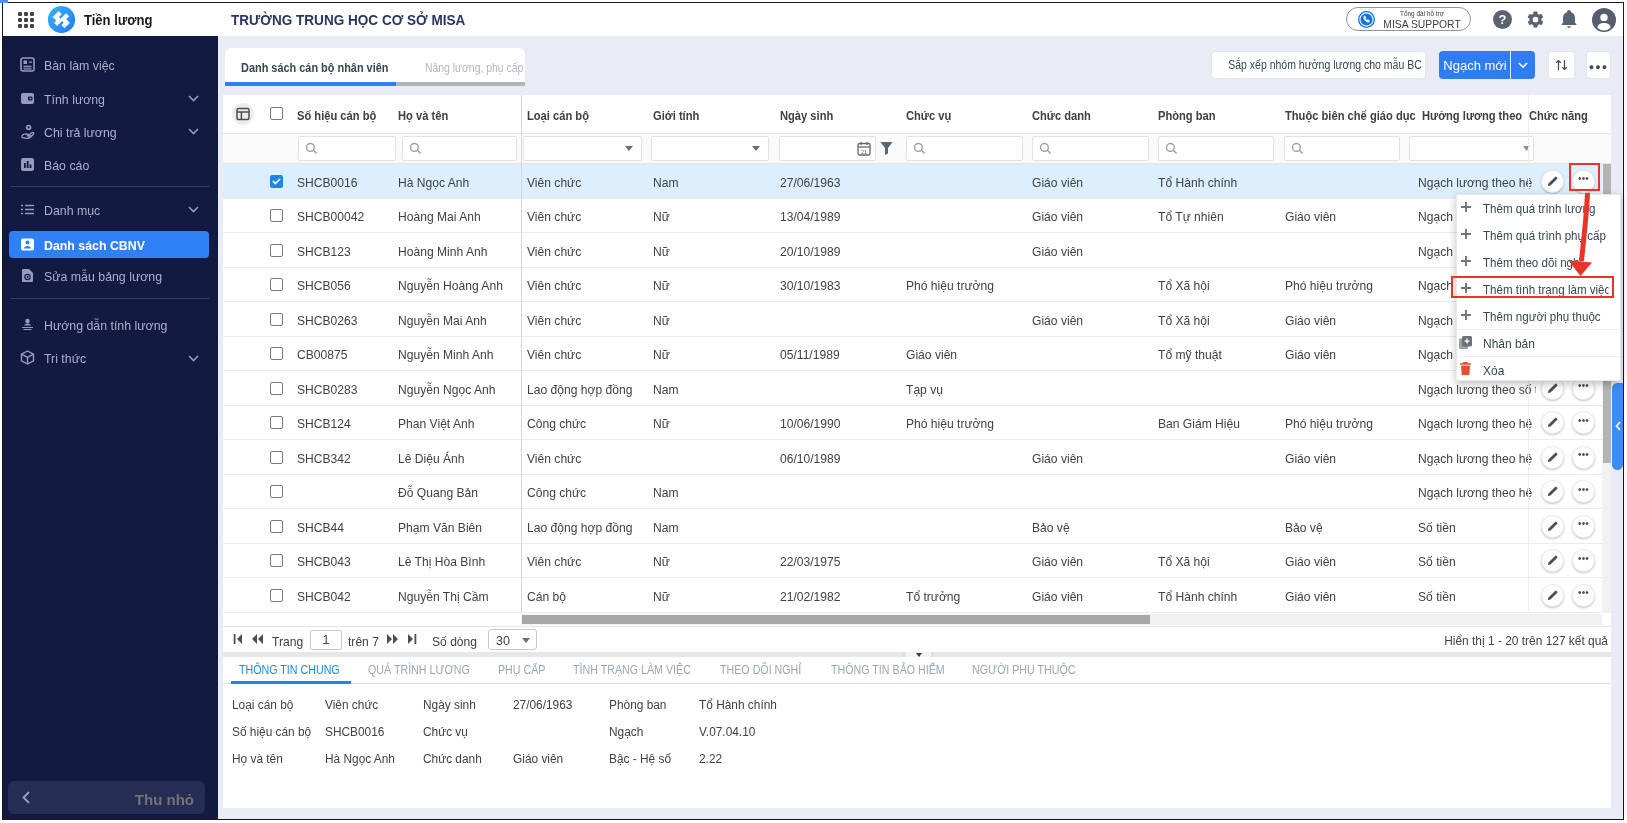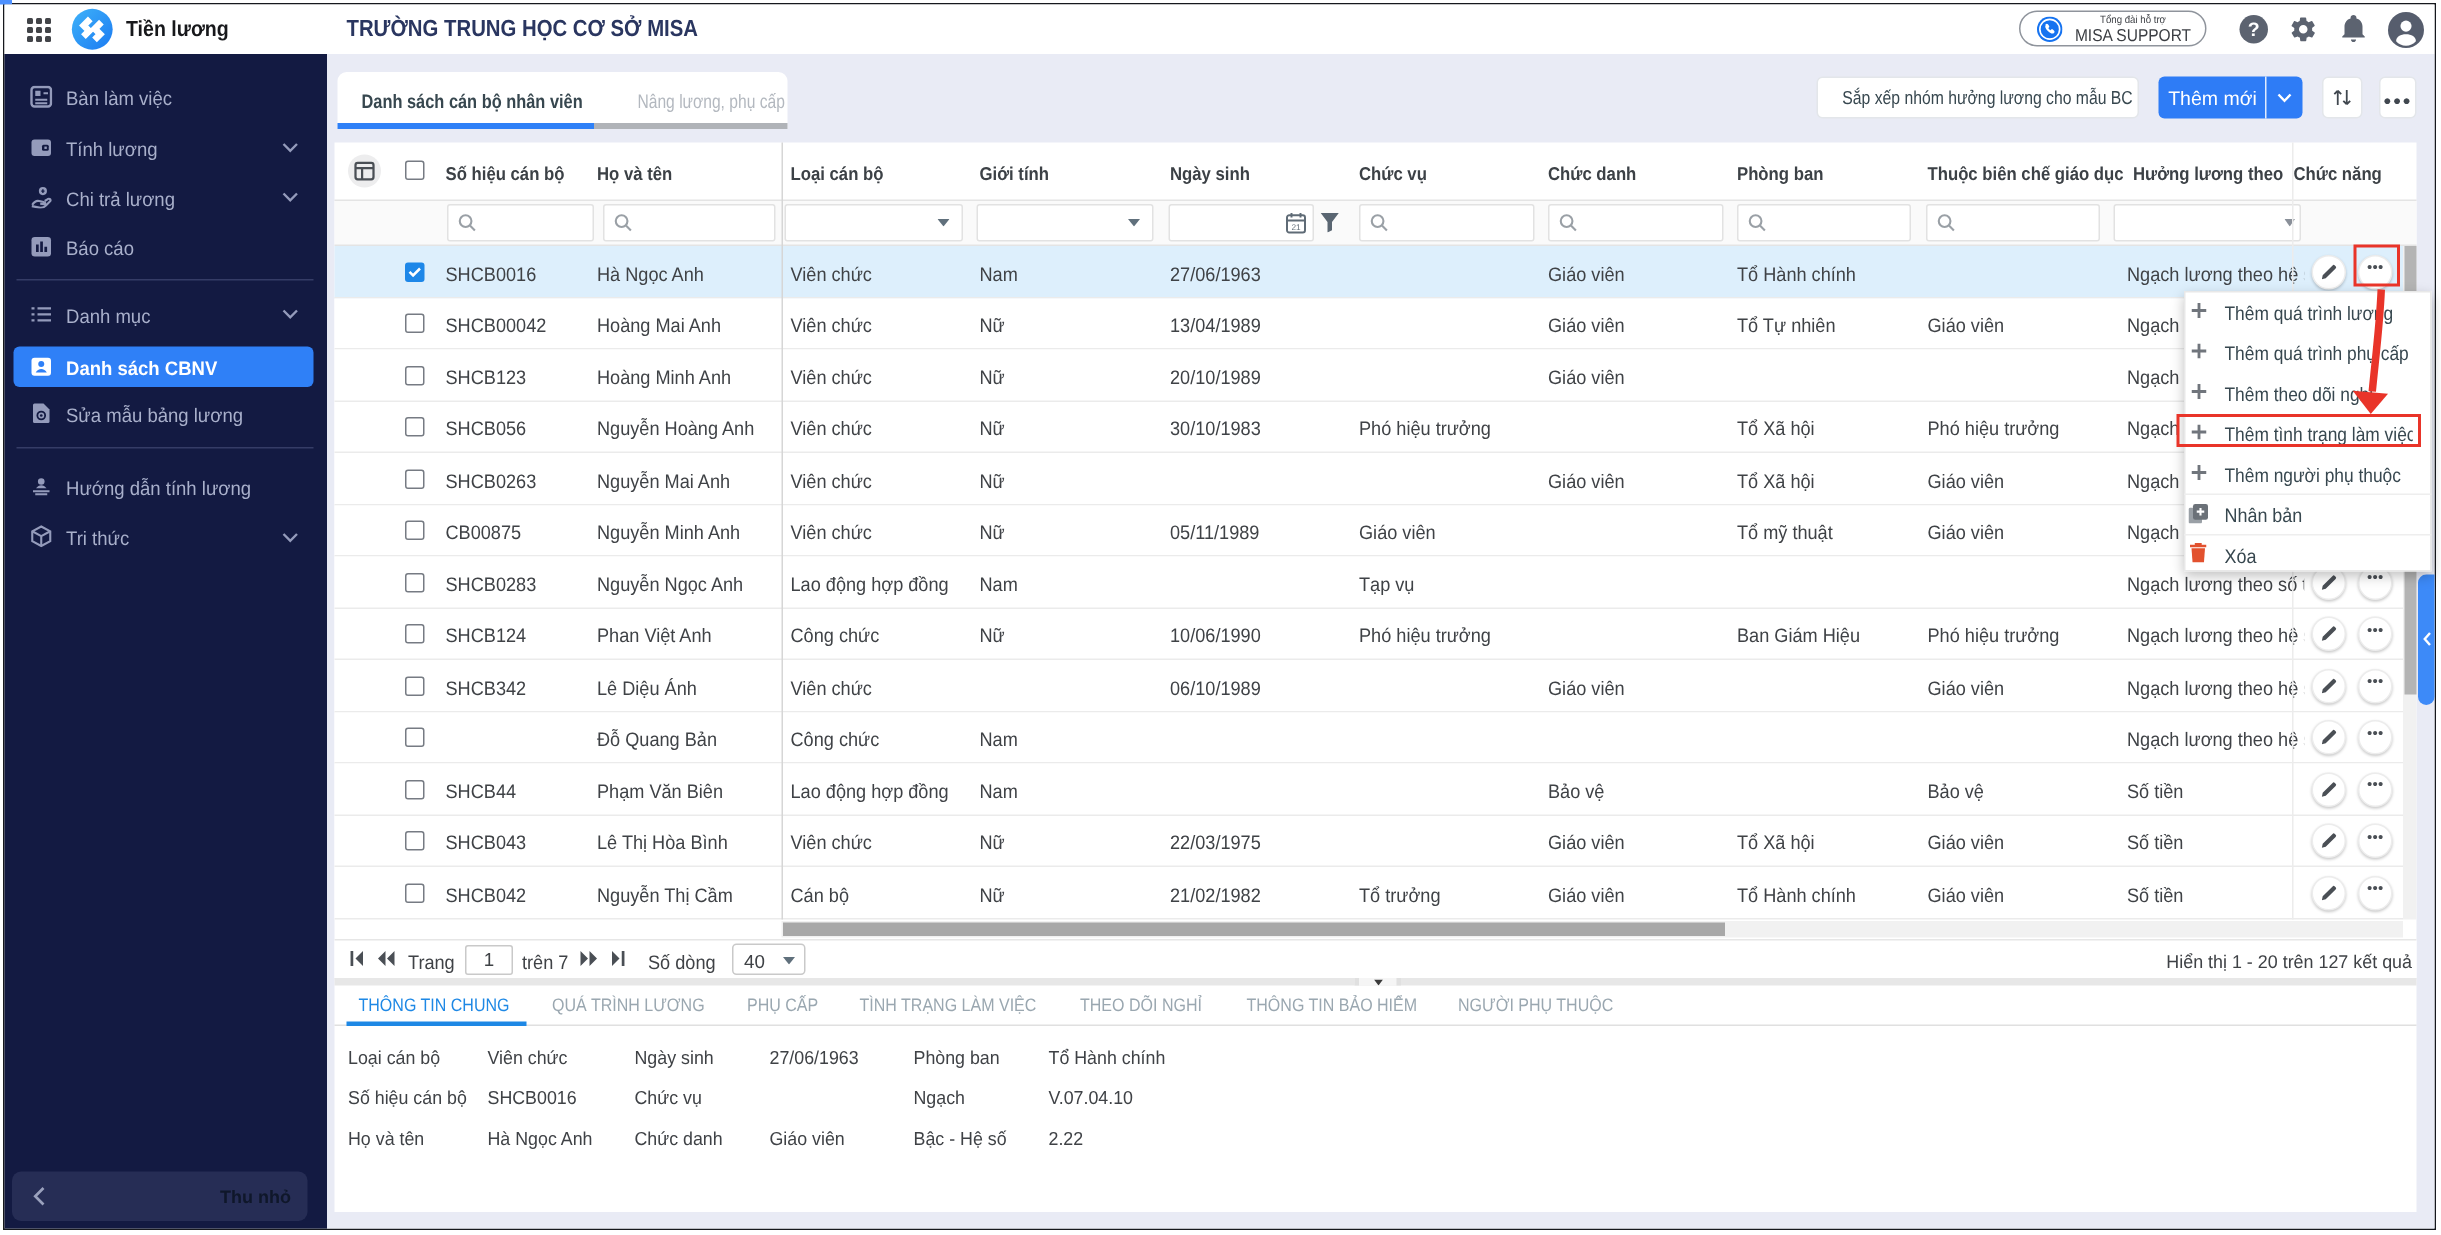--- a/index.html
+++ b/index.html
@@ -127,32 +127,32 @@
     <path d="M1.5 4.2 7.5 7.4 13.5 4.2M7.5 7.4V14" fill="none" stroke="#949bbb" stroke-width="1.4"></path>
   </svg>
 <div class="a" style="left:44px;top:351.0px;font-size:13px;color:#a9b0cb;white-space:nowrap;transform:scaleX(.95);transform-origin:0 50%;">Tri thức</div>
 <svg class="a" style="left:188px;top:354.5px;" width="11" height="7" viewBox="0 0 11 7">
     <path d="M1 1l4.5 4.5L10 1" fill="none" stroke="#949bbb" stroke-width="1.6"></path>
   </svg>
 <div class="a" style="left:8px;top:781px;width:197px;height:33px;background:#262d55;border-radius:6px;"></div>
 <svg class="a" style="left:22px;top:791px;" width="8" height="13" viewBox="0 0 8 13">
     <path d="M7 1 1.5 6.5 7 12" fill="none" stroke="#9aa1bd" stroke-width="1.8"></path>
   </svg>
-<div class="a" style="left:120px;top:791px;width:74px;text-align:right;font-size:12px;font-weight:bold;color:#0f172a;">Thu nhỏ</div>
+<div class="a" style="left:120px;top:791px;width:74px;text-align:right;font-size:15px;font-weight:bold;color:#737373;">Thu nhỏ</div>
 <div class="a" style="left:218px;top:36px;width:1405px;height:783px;background:#e9ebf5;"></div>
 <div class="a" style="left:225px;top:48px;width:300px;height:38px;background:#fff;border-radius:6px 6px 0 0;"></div>
 <div class="a" style="left:241px;top:60px;font-size:13px;font-weight:bold;color:#37474f;white-space:nowrap;transform:scaleX(.84);transform-origin:0 50%;">Danh sách cán bộ nhân viên</div>
 <div class="a" style="left:425px;top:60px;font-size:13px;color:#b3b8bf;white-space:nowrap;transform:scaleX(.8);transform-origin:0 50%;">Nâng lương, phụ cấp</div>
 <div class="a" style="left:225px;top:82px;width:171px;height:4px;background:#2e80f7;"></div>
 <div class="a" style="left:396px;top:82px;width:129px;height:4px;background:#b0b3b8;"></div>
 <div class="a" style="left:1211px;top:51px;width:215px;height:28px;background:#fff;border-radius:4px;border:1px solid #e3e6ea;"></div>
 <div class="a" style="left:1211px;top:58px;width:215px;text-align:center;font-size:12.5px;color:#37474f;white-space:nowrap;transform:scaleX(.84);">Sắp xếp nhóm hưởng lương cho mẫu BC</div>
 <div class="a" style="left:1439px;top:51px;width:96px;height:28px;background:#2e7cf6;border-radius:4px;"></div>
 <div class="a" style="left:1510px;top:51px;width:1px;height:28px;background:#fff;opacity:.85;"></div>
-<div class="a" style="left:1439px;top:58px;width:72px;text-align:center;font-size:13px;color:#fff;">Thêm mới</div>
+<div class="a" style="left:1439px;top:58px;width:72px;text-align:center;font-size:13px;color:#fff;">Ngạch mới</div>
 <svg class="a" style="left:1518px;top:62px;" width="10" height="7" viewBox="0 0 10 7">
     <path d="M1 1l4 4.2L9 1" fill="none" stroke="#fff" stroke-width="1.6"></path>
   </svg>
 <div class="a" style="left:1548px;top:51px;width:27px;height:28px;background:#fff;border-radius:4px;border:1px solid #e3e6ea;"></div>
 <svg class="a" style="left:1555px;top:58px;" width="13" height="14" viewBox="0 0 13 14">
     <g stroke="#40474f" stroke-width="1.2" fill="none">
       <path d="M3.5 12V2.5M3.5 2.5 1.2 4.8M3.5 2.5 5.8 4.8"></path>
       <path d="M9.5 2v9.5M9.5 11.5 7.2 9.2M9.5 11.5 11.8 9.2"></path>
     </g>
   </svg>
@@ -462,21 +462,21 @@
 <div class="a" style="left:348px;top:634px;font-size:13px;color:#3f4246;white-space:nowrap;transform:scaleX(.93);transform-origin:0 50%;">trên 7</div>
 <svg class="a" style="left:386px;top:633px;" width="13" height="12" viewBox="0 0 13 12">
     <path d="M1 1l5 5-5 5zM7 1l5 5-5 5z" fill="#4a4f55"></path>
   </svg>
 <svg class="a" style="left:407px;top:633px;" width="10" height="12" viewBox="0 0 10 12">
     <path d="M1 1l5 5-5 5z" fill="#4a4f55"></path>
     <path d="M8.4 1v10" stroke="#4a4f55" stroke-width="1.8"></path>
   </svg>
 <div class="a" style="left:432px;top:634px;font-size:13px;color:#3f4246;white-space:nowrap;transform:scaleX(.93);transform-origin:0 50%;">Số dòng</div>
 <div class="a" style="left:488px;top:629px;width:49px;height:21px;border:1px solid #c9c9c9;border-radius:3px;background:#fff;"></div>
-<div class="a" style="left:496px;top:634px;font-size:12.5px;color:#3f4246;">40</div>
+<div class="a" style="left:496px;top:634px;font-size:12.5px;color:#3f4246;">30</div>
 <svg class="a" style="left:522px;top:638px;" width="8" height="5" viewBox="0 0 8 5">
     <path d="M0 0h8L4 5z" fill="#60707c"></path>
   </svg>
 <div class="a" style="left:1300px;top:634px;width:308px;text-align:right;font-size:12.3px;color:#3f4246;white-space:nowrap;transform:scaleX(.97);transform-origin:100% 50%;">Hiển thị 1 - 20 trên 127 kết quả</div>
 <div class="a" style="left:223px;top:652px;width:1388px;height:5px;background:#e7e7e7;"></div>
 <div class="a" style="left:903px;top:652px;width:31px;height:5px;background:#f5f5f5;border-left:3px solid #e0e0e0;border-right:3px solid #e0e0e0;"></div>
 <svg class="a" style="left:916px;top:652.5px;" width="6" height="4" viewBox="0 0 6 4">
     <path d="M0 0h6L3 4z" fill="#3a3a3a"></path>
   </svg>
 <div class="a" style="left:223px;top:683px;width:1388px;height:1px;background:#e0e0e0;"></div>

